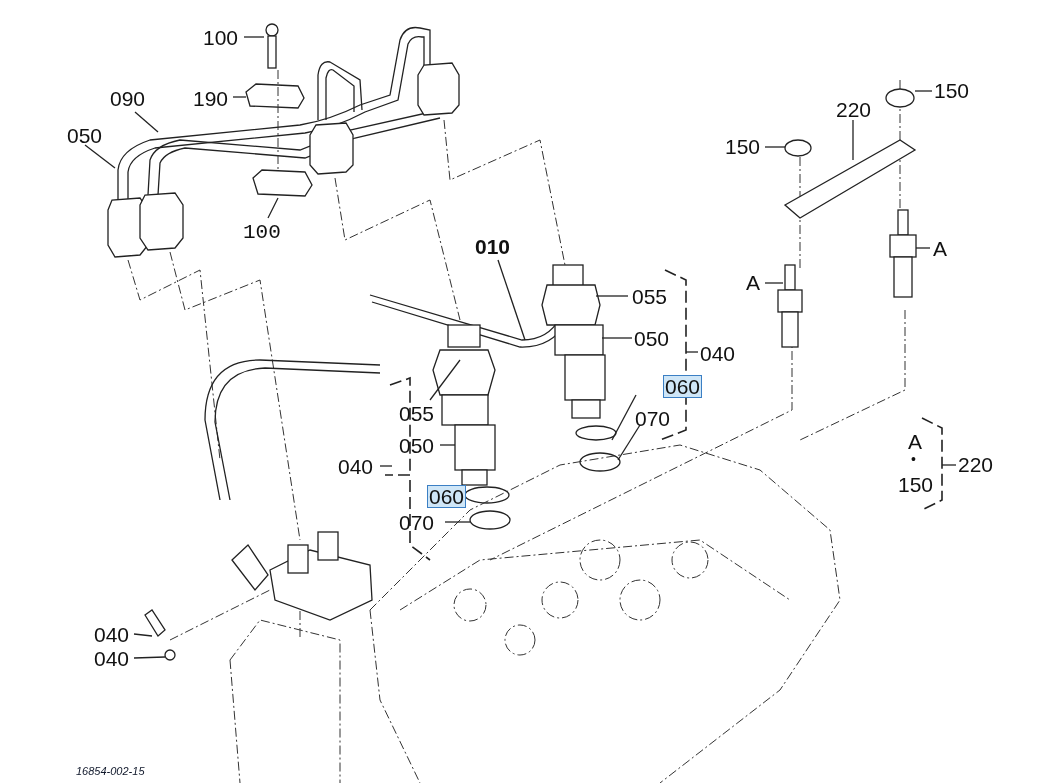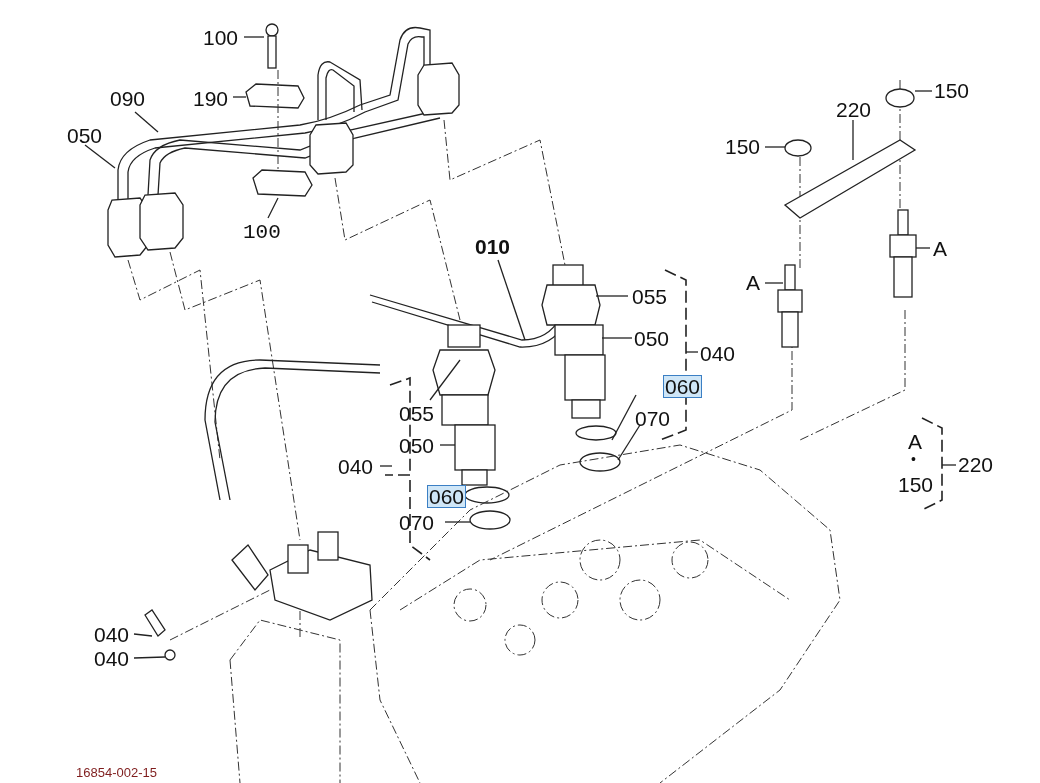--- a/index.html
+++ b/index.html
@@ -1,20 +1,20 @@
 <!DOCTYPE html>
 <html><head>
 <meta charset="utf-8">
 <style>
   html, body { margin:0; padding:0; background:#ffffff; }
   body { width:1040px; height:783px; position:relative; overflow:hidden; font-family:"Liberation Sans", sans-serif; }
   #diagram { position:absolute; left:0; top:0; width:1040px; height:783px; }
   .lbl { position:absolute; font-family:"Liberation Sans", sans-serif; font-size:21px; color:#111; line-height:1; white-space:nowrap; }
   .lbl.hl { background:#cfe6f7; outline:1px solid #3b7fc4; padding:0 1px;margin-left:30px; }
-  .ref { position:absolute; font-family:"Liberation Sans", sans-serif; font-size:13px; color:#7f1d1d; }
+  .ref { position:absolute; font-family:"Liberation Sans", sans-serif; font-size:11px; color:#0f172a;font-style:italic; }
   svg .ln { stroke:#222; stroke-width:1.3; fill:none; }
   svg .dash { stroke:#333; stroke-width:1; fill:none; stroke-dasharray:9 3 2 3; }
   svg .br { stroke:#222; stroke-width:1.6; fill:none; stroke-dasharray:12 5; }
   svg .part { stroke:#222; stroke-width:1.3; fill:#fff; }
 </style>
 </head>
 <body>
 
 <svg id="diagram" viewBox="0 0 1040 783" width="1040" height="783">
 

